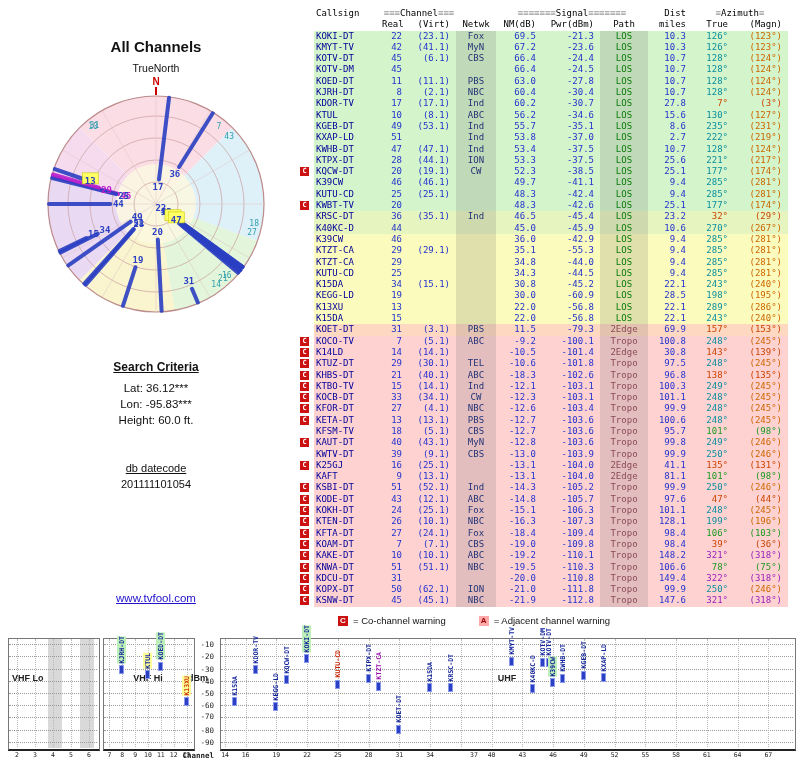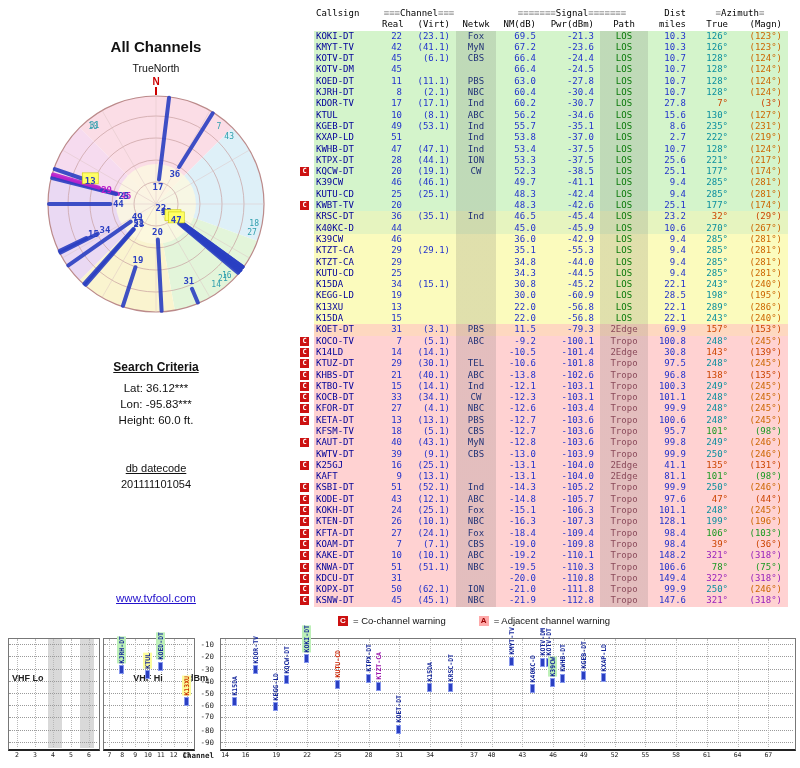--- a/index.html
+++ b/index.html
@@ -592,21 +592,21 @@
         <span class="cr az-t-m">(245°)</span>
       </div>
       <div class="trow tier-p">
         <span class="c-warn">
           <i class="wbox">C</i>
         </span>
         <span class="ca cs">KHBS-DT</span>
         <span class="cr num">21</span>
         <span class="cr num">(40.1)</span>
         <span class="cc net shade">ABC</span>
-        <span class="cr num">-13.8</span>
+        <span class="cr num">-18.3</span>
         <span class="cr num">-102.6</span>
         <span class="cc shade p-weak">Tropo</span>
         <span class="cr num">96.8</span>
         <span class="cr az-w">138°</span>
         <span class="cr az-w-m">(135°)</span>
       </div>
       <div class="trow tier-p">
         <span class="c-warn">
           <i class="wbox">C</i>
         </span>
@@ -999,20 +999,21 @@
     <div class="vgrid" style="left: 645.375px; top: 27px; height: 108px;"></div>
     <div class="chl" style="left: 645.375px; top: 139px;">55</div>
     <div class="vgrid" style="left: 676.125px; top: 27px; height: 108px;"></div>
     <div class="chl" style="left: 676.125px; top: 139px;">58</div>
     <div class="vgrid" style="left: 706.875px; top: 27px; height: 108px;"></div>
     <div class="chl" style="left: 706.875px; top: 139px;">61</div>
     <div class="vgrid" style="left: 737.625px; top: 27px; height: 108px;"></div>
     <div class="chl" style="left: 737.625px; top: 139px;">64</div>
     <div class="vgrid" style="left: 768.375px; top: 27px; height: 108px;"></div>
     <div class="chl" style="left: 768.375px; top: 139px;">67</div>
+    <div class="bandl" style="top: 13px; left: 220px; width: 574px; text-align: center;">UHF</div>
     <div class="bandl" style="left: 188px; top: 13px; width: 26px; text-align: left;">dBm</div>
     <div class="dbl" style="left: 188px; top: 28.1111px;">-10</div>
     <div class="dbl" style="left: 188px; top: 40.3333px;">-20</div>
     <div class="dbl" style="left: 188px; top: 52.5556px;">-30</div>
     <div class="dbl" style="left: 188px; top: 64.7778px;">-40</div>
     <div class="dbl" style="left: 188px; top: 77px;">-50</div>
     <div class="dbl" style="left: 188px; top: 89.2222px;">-60</div>
     <div class="dbl" style="left: 188px; top: 100px;">-70</div>
     <div class="dbl" style="left: 188px; top: 113.667px;">-80</div>
     <div class="dbl" style="left: 188px; top: 125.889px;">-90</div>

